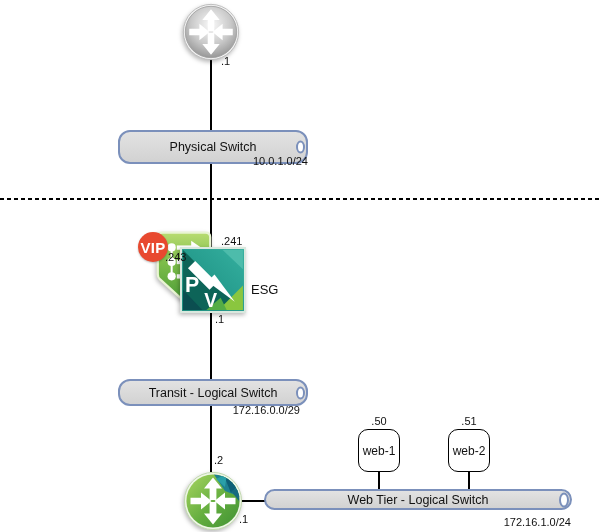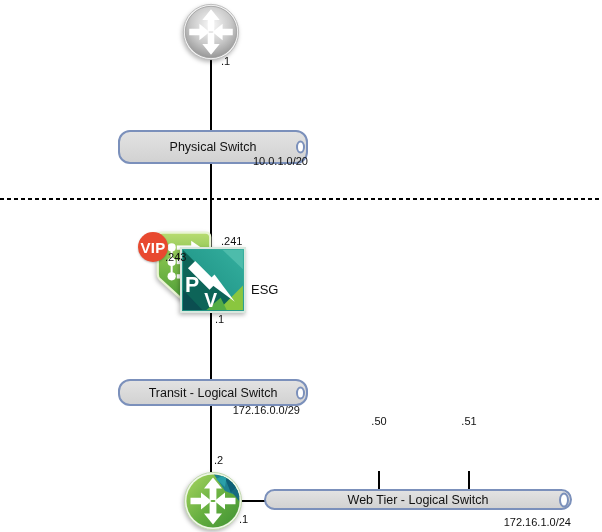--- a/index.html
+++ b/index.html
@@ -71,21 +71,21 @@
       <path d="M28.5,30 L18,21.5 L18,26.7 L7.5,26.7 L7.5,33.3 L18,33.3 L18,38.5 Z"></path>
       <path d="M31.5,30 L42,21.5 L42,26.7 L52.5,26.7 L52.5,33.3 L42,33.3 L42,38.5 Z"></path>
     </g>
   </svg>
   <div class="ip-label" style="left:221px;top:55px;">.1</div>
 
   <div class="pill" style="left:118px;top:130px;width:190px;height:34px;">
     <span>Physical Switch</span>
     <span class="cap"></span>
   </div>
-  <div class="subnet-label" style="left:208px;top:155px;width:100px;">10.0.1.0/20</div>
+  <div class="subnet-label" style="left:208px;top:155px;width:100px;">10.0.1.0/24</div>
 
   <svg class="abs icon-shadow" style="left:154px;top:230px;" width="60" height="72" viewBox="0 0 58 70">
     <defs>
       <linearGradient id="lbGrad" x1="0" y1="0" x2="0" y2="1">
         <stop offset="0%" stop-color="#b9dc71"></stop>
         <stop offset="45%" stop-color="#7dbd4a"></stop>
         <stop offset="100%" stop-color="#4f9e38"></stop>
       </linearGradient>
     </defs>
     <path d="M8,2.5 L50,2.5 Q54.5,2.5 54.5,7 L54.5,43 Q54.5,46 52.5,47.8 L33,65.5 Q29,69 25,65.5 L5.5,47.8 Q3.5,46 3.5,43 L3.5,7 Q3.5,2.5 8,2.5 Z" fill="url(#lbGrad)" stroke="#e9f4d4" stroke-width="2.2"></path>
@@ -171,16 +171,22 @@
     </g>
   </svg>
 
   <div class="pill" style="left:264px;top:489px;width:308px;height:21px;border-width:2.5px;">
     <span>Web Tier - Logical Switch</span>
     <span class="cap" style="width:10px;height:15px;"></span>
   </div>
   <div class="subnet-label" style="left:471px;top:516px;width:100px;">172.16.1.0/24</div>
 
   <div class="ip-label" style="left:358px;top:415px;width:42px;text-align:center;">.50</div>
+  <div class="webbox" style="left:358px;top:429px;">
+    <span>web-1</span>
+  </div>
 
   <div class="ip-label" style="left:448px;top:415px;width:42px;text-align:center;">.51</div>
+  <div class="webbox" style="left:448px;top:429px;">
+    <span>web-2</span>
+  </div>
 
 </div>
 
 </body></html>

